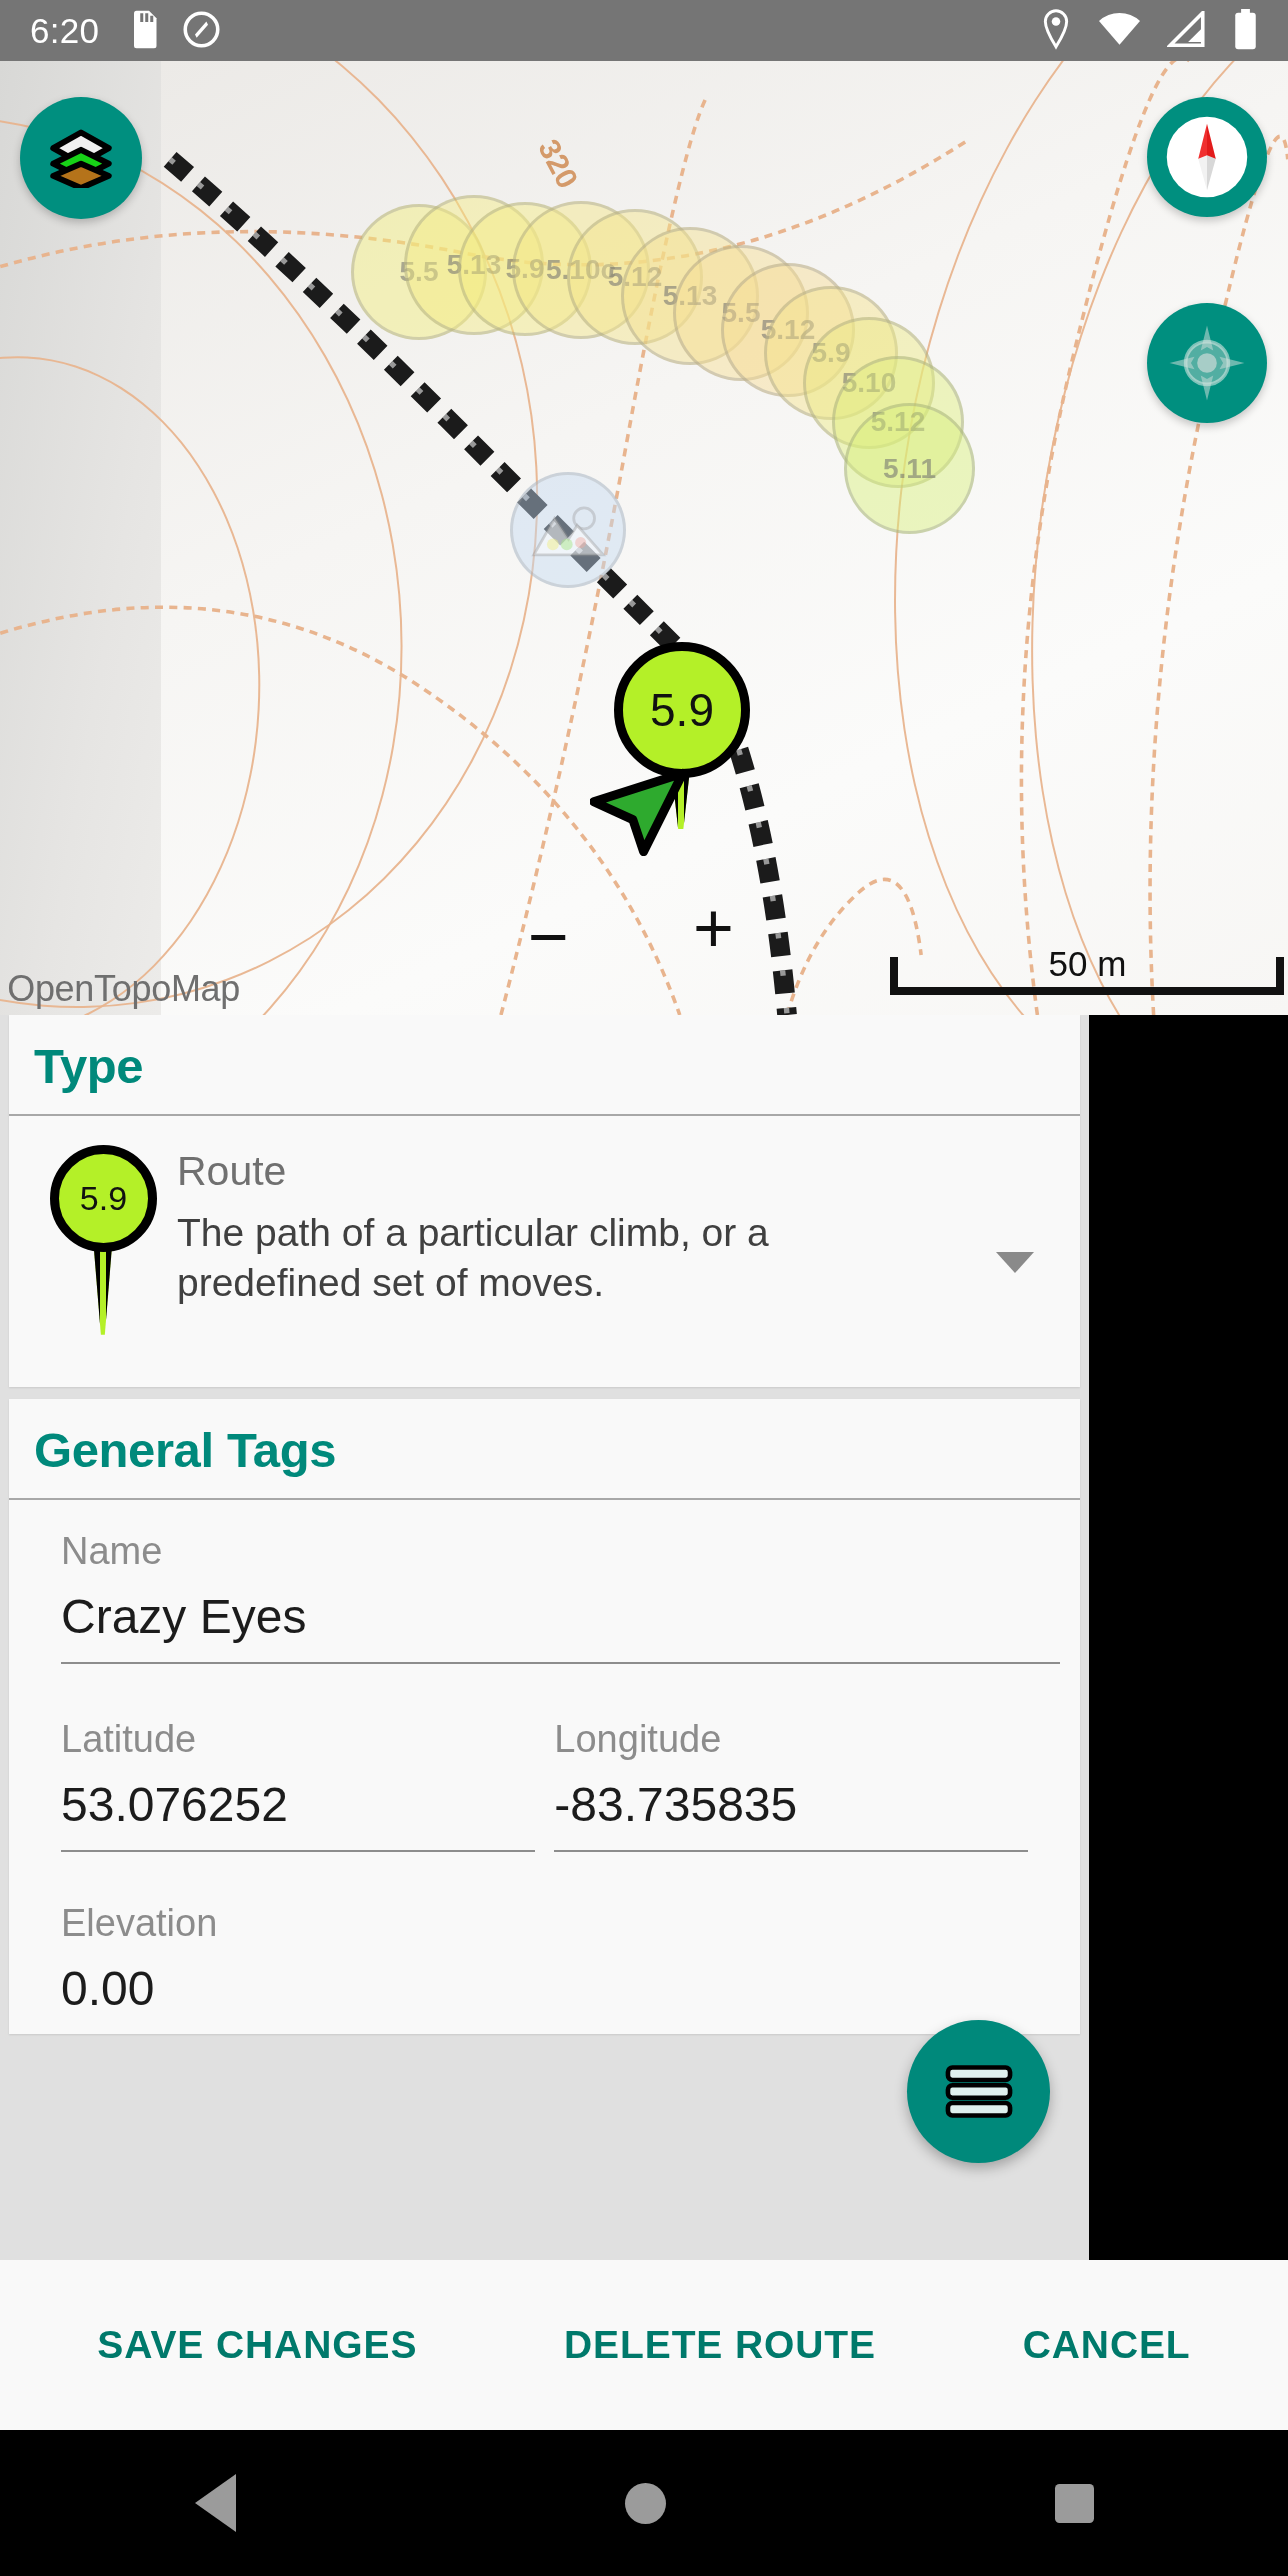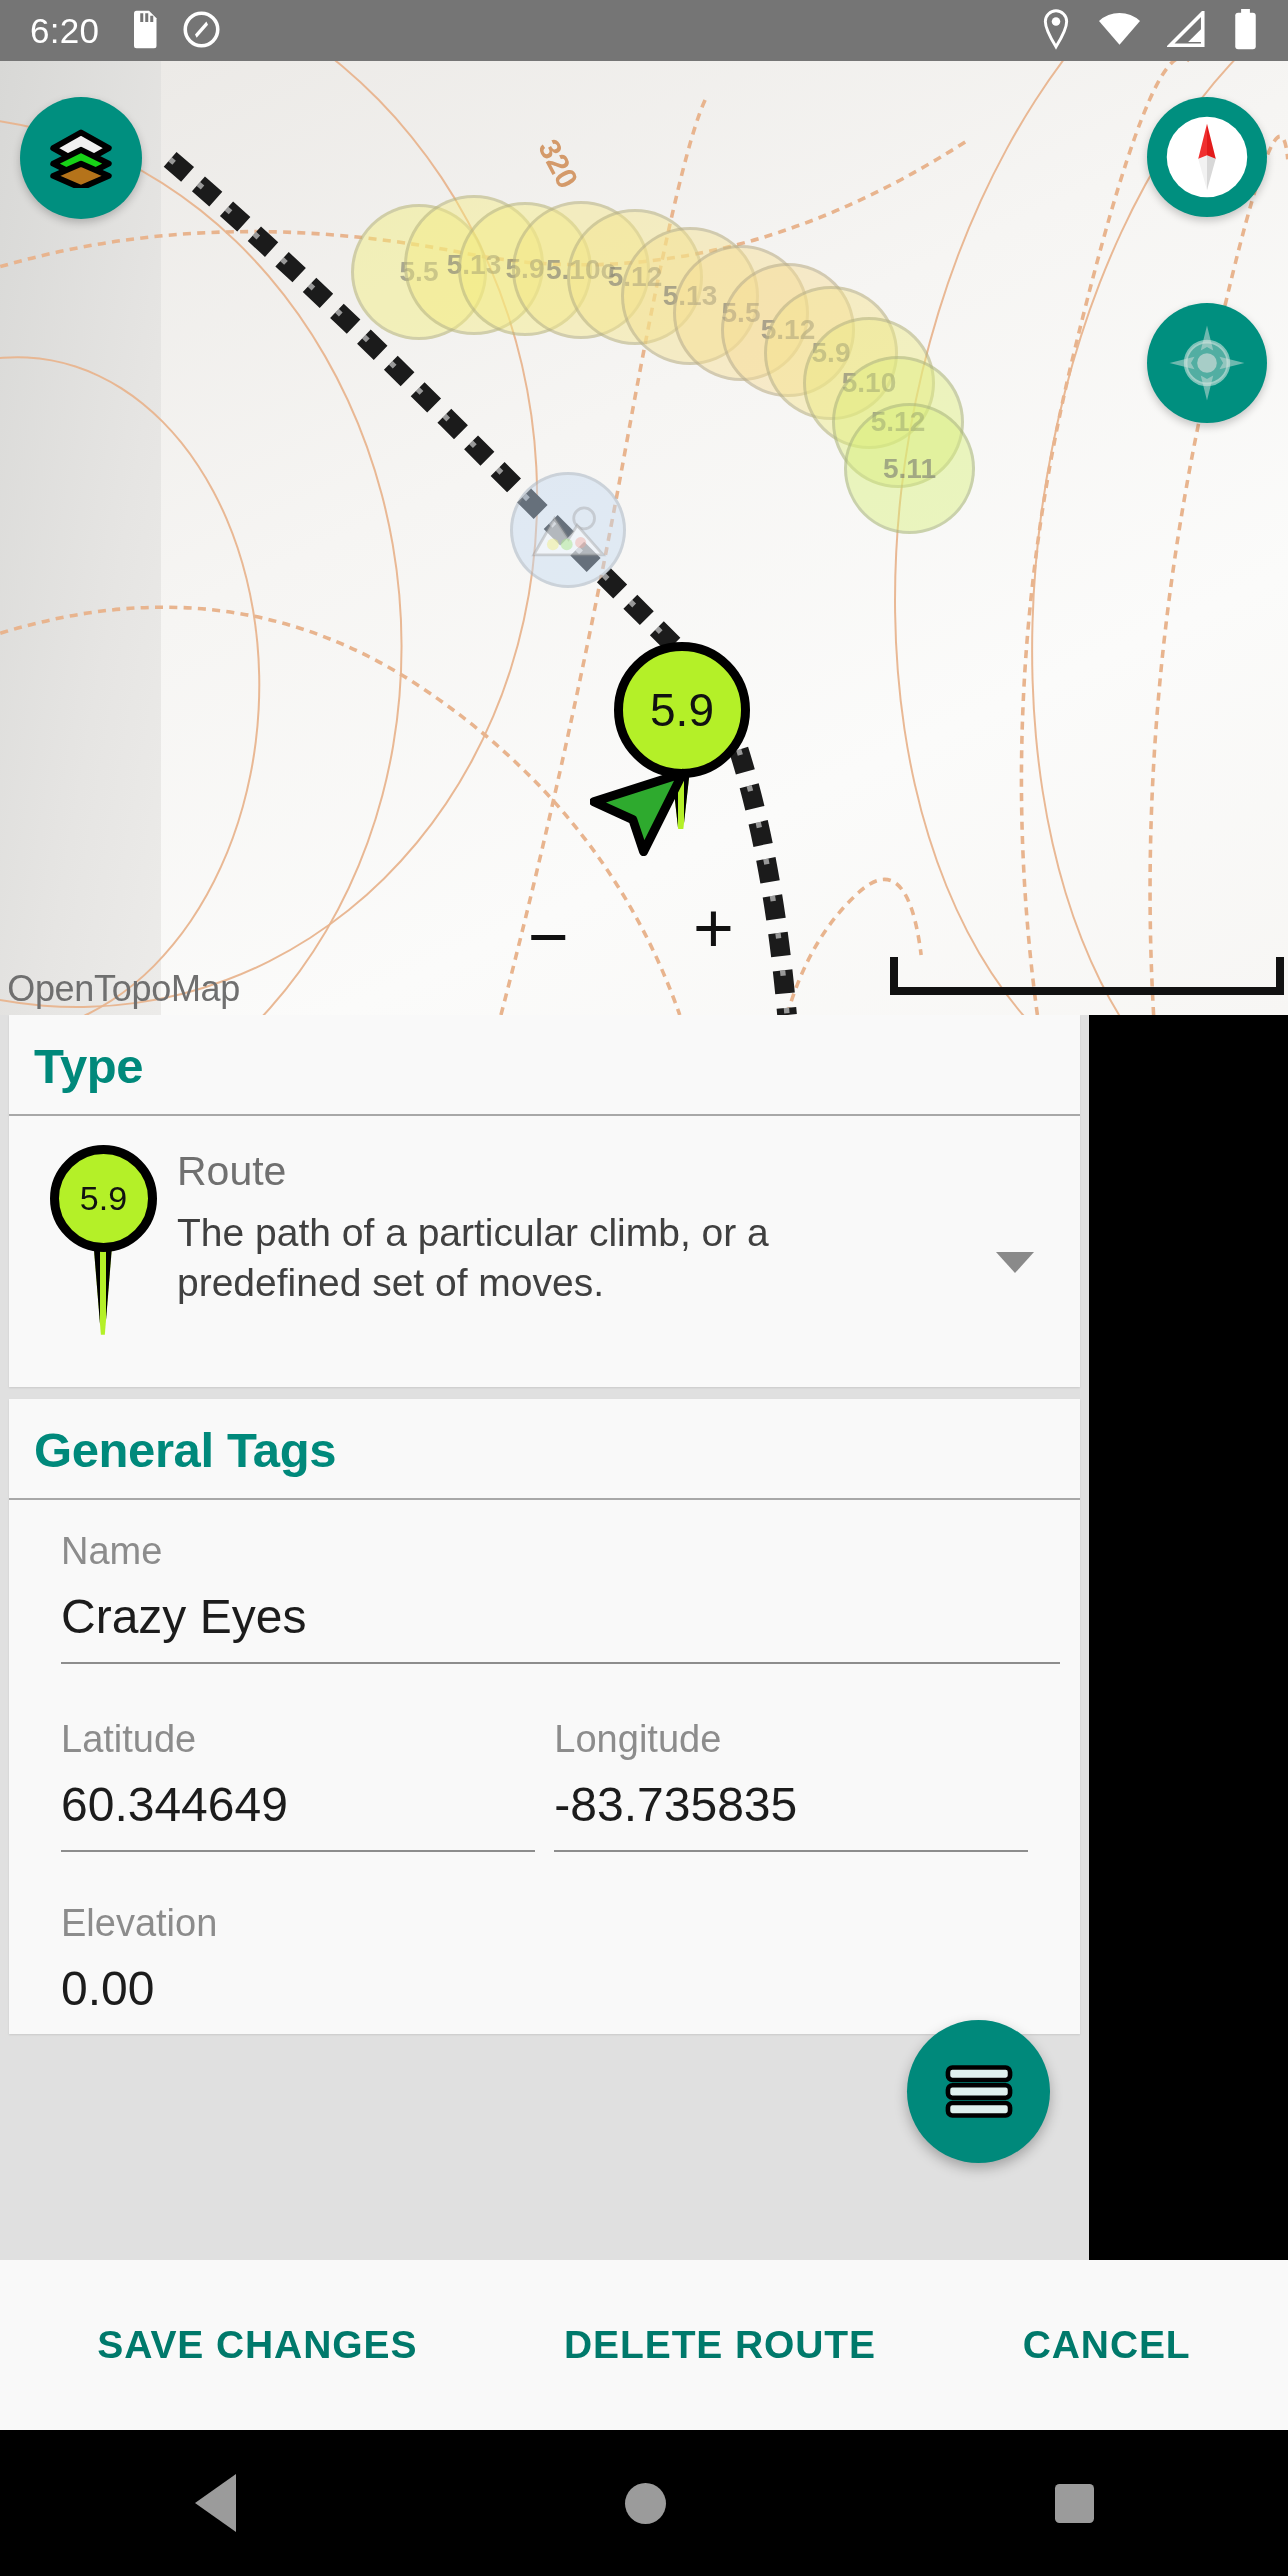--- a/index.html
+++ b/index.html
@@ -343,20 +343,21 @@
 
   <div class="cursor-arrow">
     <svg width="116" height="98" viewBox="0 0 65 55">
       <path d="M2 24 L52 8 L30 52 L24 34 Z" fill="#2eaa2e" stroke="#000" stroke-width="5" stroke-linejoin="round"></path>
     </svg>
   </div>
 
   <div class="attrib">OpenTopoMap</div>
 
   <div class="scalebar">
+    <div class="scalebar-text">50 m</div>
     <div class="scalebar-line"></div>
     <div class="scalebar-cap" style="left:0;"></div>
     <div class="scalebar-cap" style="right:0;"></div>
   </div>
 </div>
 
 <div class="sheet">
 
   <div class="card">
     <div class="card-header">
@@ -385,21 +386,21 @@
     <div class="field-block">
       <div class="field-label">Name</div>
       <div class="field-value">Crazy Eyes</div>
     </div>
 
     <div style="height:54px;"></div>
 
     <div class="two-col">
       <div class="col">
         <div class="field-label">Latitude</div>
-        <div class="field-value">60.344649</div>
+        <div class="field-value">53.076252</div>
       </div>
       <div class="col">
         <div class="field-label">Longitude</div>
         <div class="field-value">-83.735835</div>
       </div>
     </div>
 
     <div class="field-block" style="padding-top:50px;">
       <div class="field-label">Elevation</div>
       <div class="field-value" style="border-bottom:none;">0.00</div>

